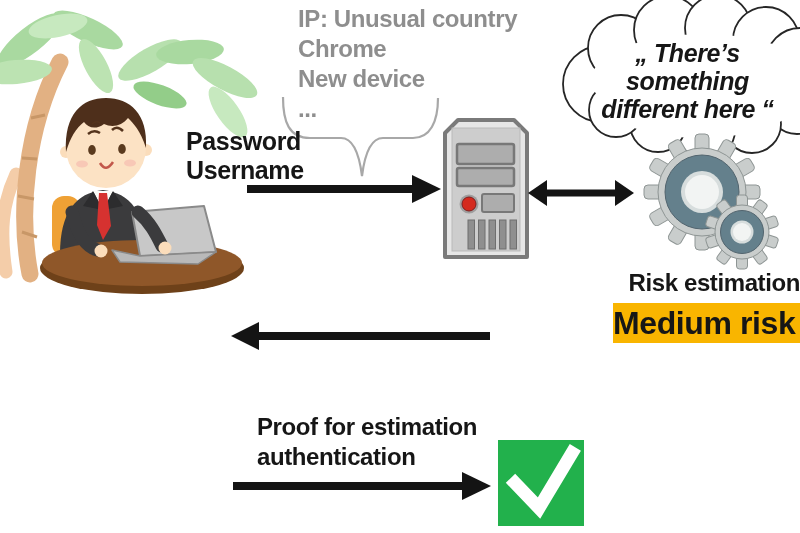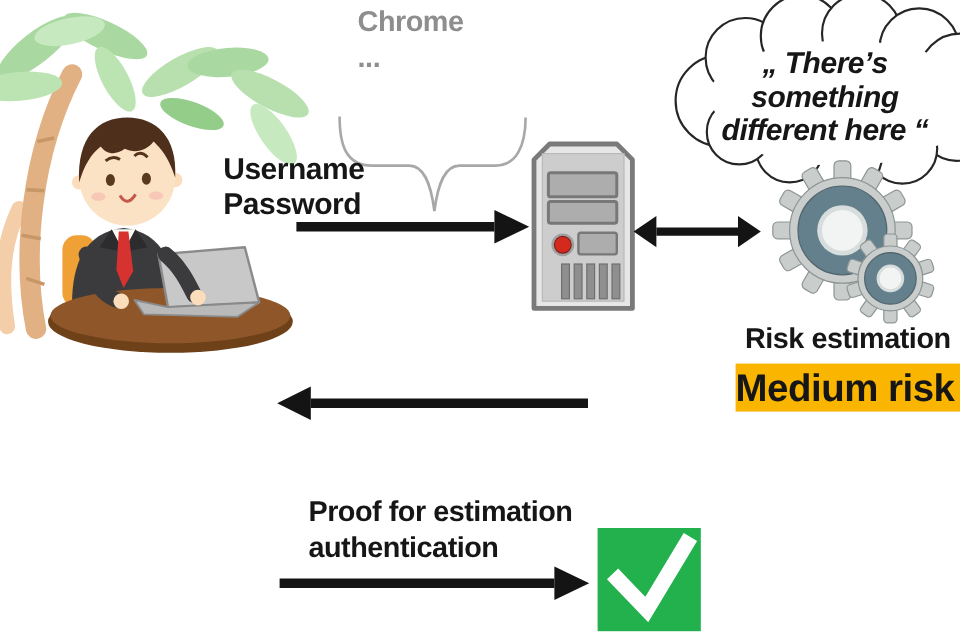--- a/index.html
+++ b/index.html
@@ -187,36 +187,38 @@
       <polygon class="arrow-head" points="462,472 491,486 462,500"></polygon>
     </g>
 
     <g>
       <rect x="498" y="440" width="86" height="86" style="fill:var(--success_green,#22B14C)"></rect>
       <path d="M515,483 L539,508 L572,453" stroke="#FFFFFF" stroke-width="13" fill="none" stroke-linecap="square"></path>
     </g>
   </svg>
 
   <div class="lbl muted" style="left:298px;top:4px;font-size:24px;line-height:30px;">
+    <div>IP: Unusual country</div>
     <div>Chrome</div>
+    <div>New device</div>
     <div>...</div>
   </div>
 
   <div class="lbl" style="left:186px;top:127px;font-size:25px;line-height:29px;">
+    <div>Password</div>
     <div>Username</div>
-    <div>Password</div>
   </div>
 
   <div class="lbl ital center" style="left:565px;top:39px;width:245px;font-size:25px;line-height:28px;">
     <div>„ There’s</div>
     <div>something</div>
     <div>different here “</div>
   </div>
 
-  <div class="lbl center" style="left:613px;top:269px;width:187px;font-size:24px;">Risk estimation</div>
+  <div class="lbl center" style="left:613px;top:269px;width:187px;font-size:24px;text-align:right;">Risk estimation</div>
 
   <div class="risk-badge">
     <span>Medium risk</span>
   </div>
 
 
   <div class="lbl" style="left:257px;top:412px;font-size:24px;line-height:30px;">
     <div>Proof for estimation</div>
     <div>authentication</div>
   </div>

